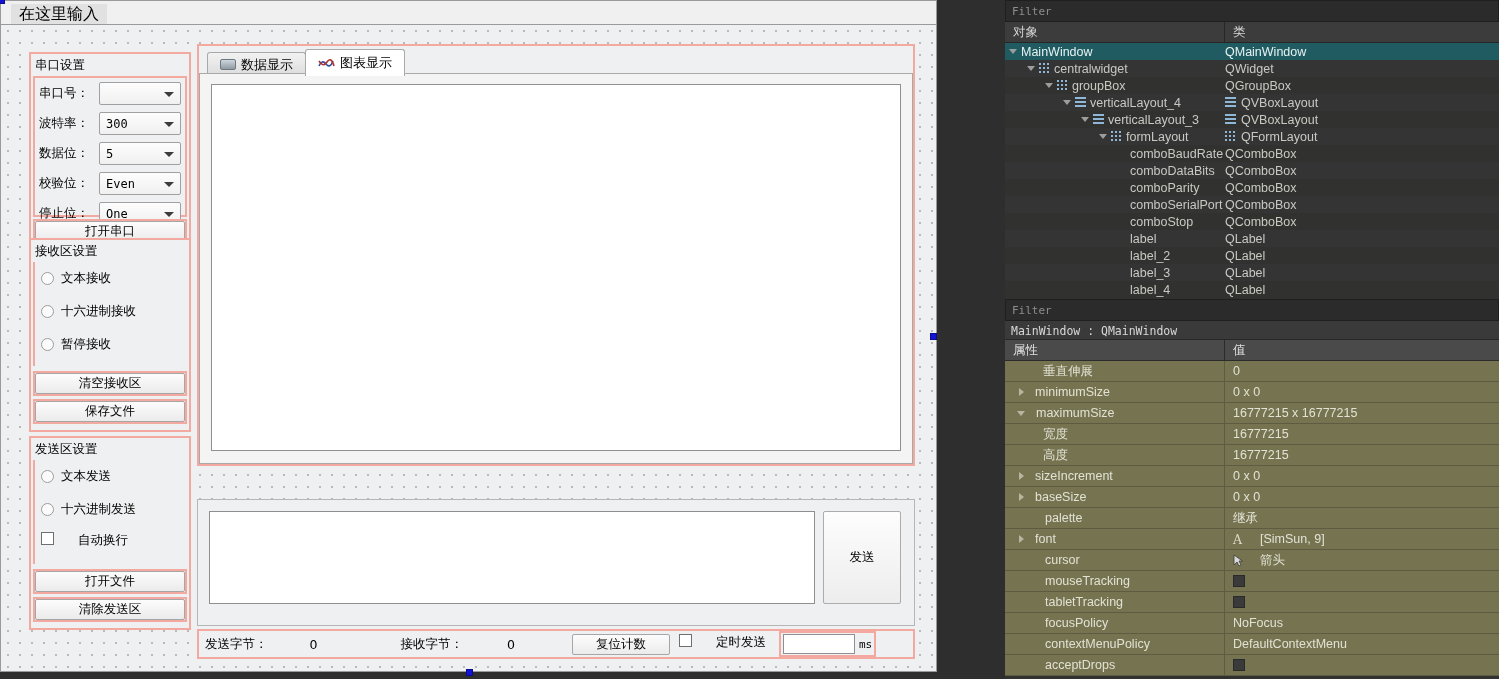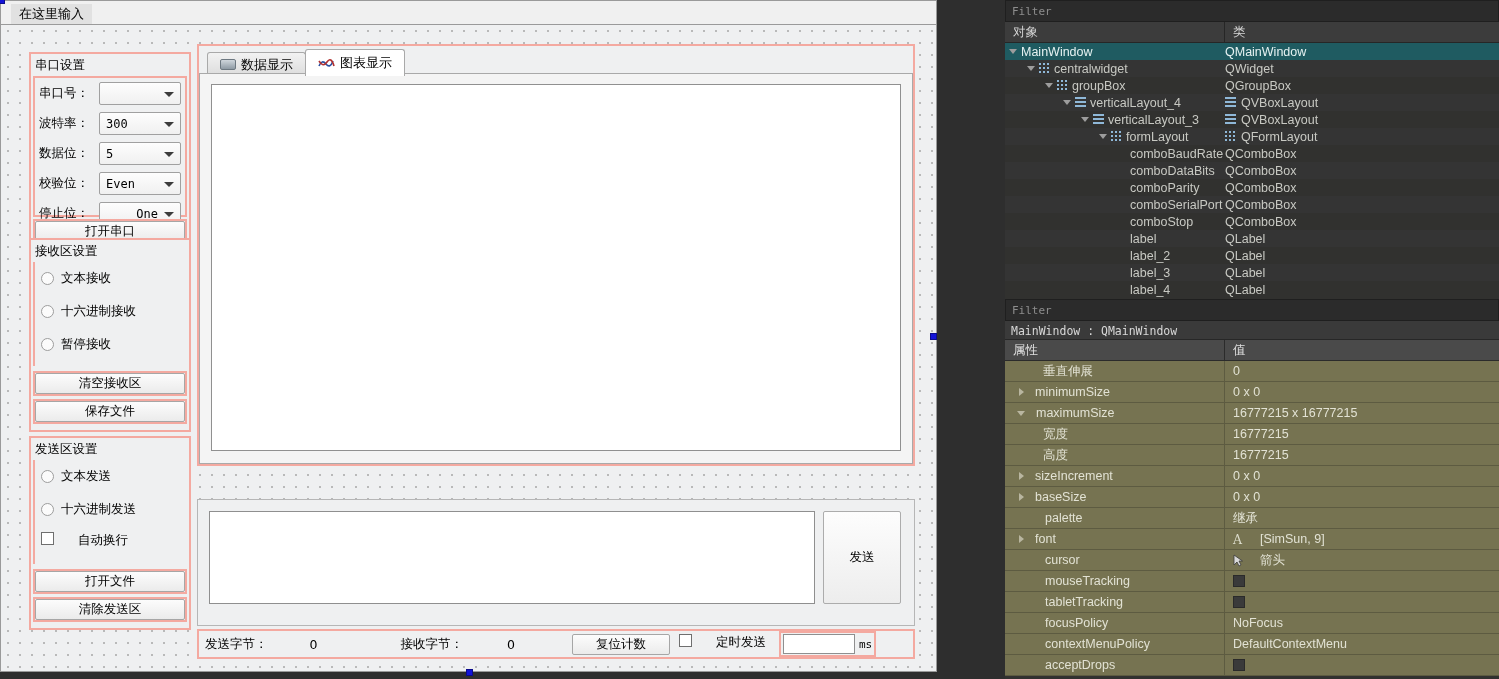--- a/index.html
+++ b/index.html
@@ -18,21 +18,21 @@
     background: #2e2e2e;
   }
   #menubar-strip {
     position: absolute; left: 0; top: 0; width: 937px; height: 24px;
     background: #f0f0f0; border: 1px solid #9a9a9a; border-bottom: none;
   }
   #menu-placeholder {
     position: absolute; left: 10px; top: 3px;
     padding: 2px 8px 3px 8px;
     background: #e1e1e1;
-    color: #000; font-size: 13px; line-height: 16px;
+    color: #000; font-size: 16px; line-height: 16px;
     font-family: "DejaVu Sans", sans-serif;
     white-space: nowrap;
   }
   #form-canvas {
     position: absolute; left: 0; top: 24px; width: 937px; height: 648px;
     background: #eff0f1;
     border: 1px solid #9a9a9a;
     background-image:
       radial-gradient(circle at 1px 1px, #b9b9b9 0.8px, transparent 0.9px);
     background-size: 12px 12px;
@@ -202,21 +202,21 @@
               </div>
               <div style="display:flex;align-items:center;gap:6px;margin-bottom:7px;">
                 <span class="qlabel" style="width:54px;">校验位：</span>
                 <div class="qcombo" style="flex:1;">
                   <span>Even</span>
                   <span class="arrow"></span>
                 </div>
               </div>
               <div style="display:flex;align-items:center;gap:6px;">
                 <span class="qlabel" style="width:54px;">停止位：</span>
-                <div class="qcombo" style="flex:1;text-align:right;">
+                <div class="qcombo" style="flex:1;">
                   <span>One</span>
                   <span class="arrow"></span>
                 </div>
               </div>
             </div>
           </div>
 
           <div class="grp-inner redframe" style="top:165px; height:25px;">
             <div class="qbtn" style="margin:0;height:21px;">打开串口</div>
           </div>

